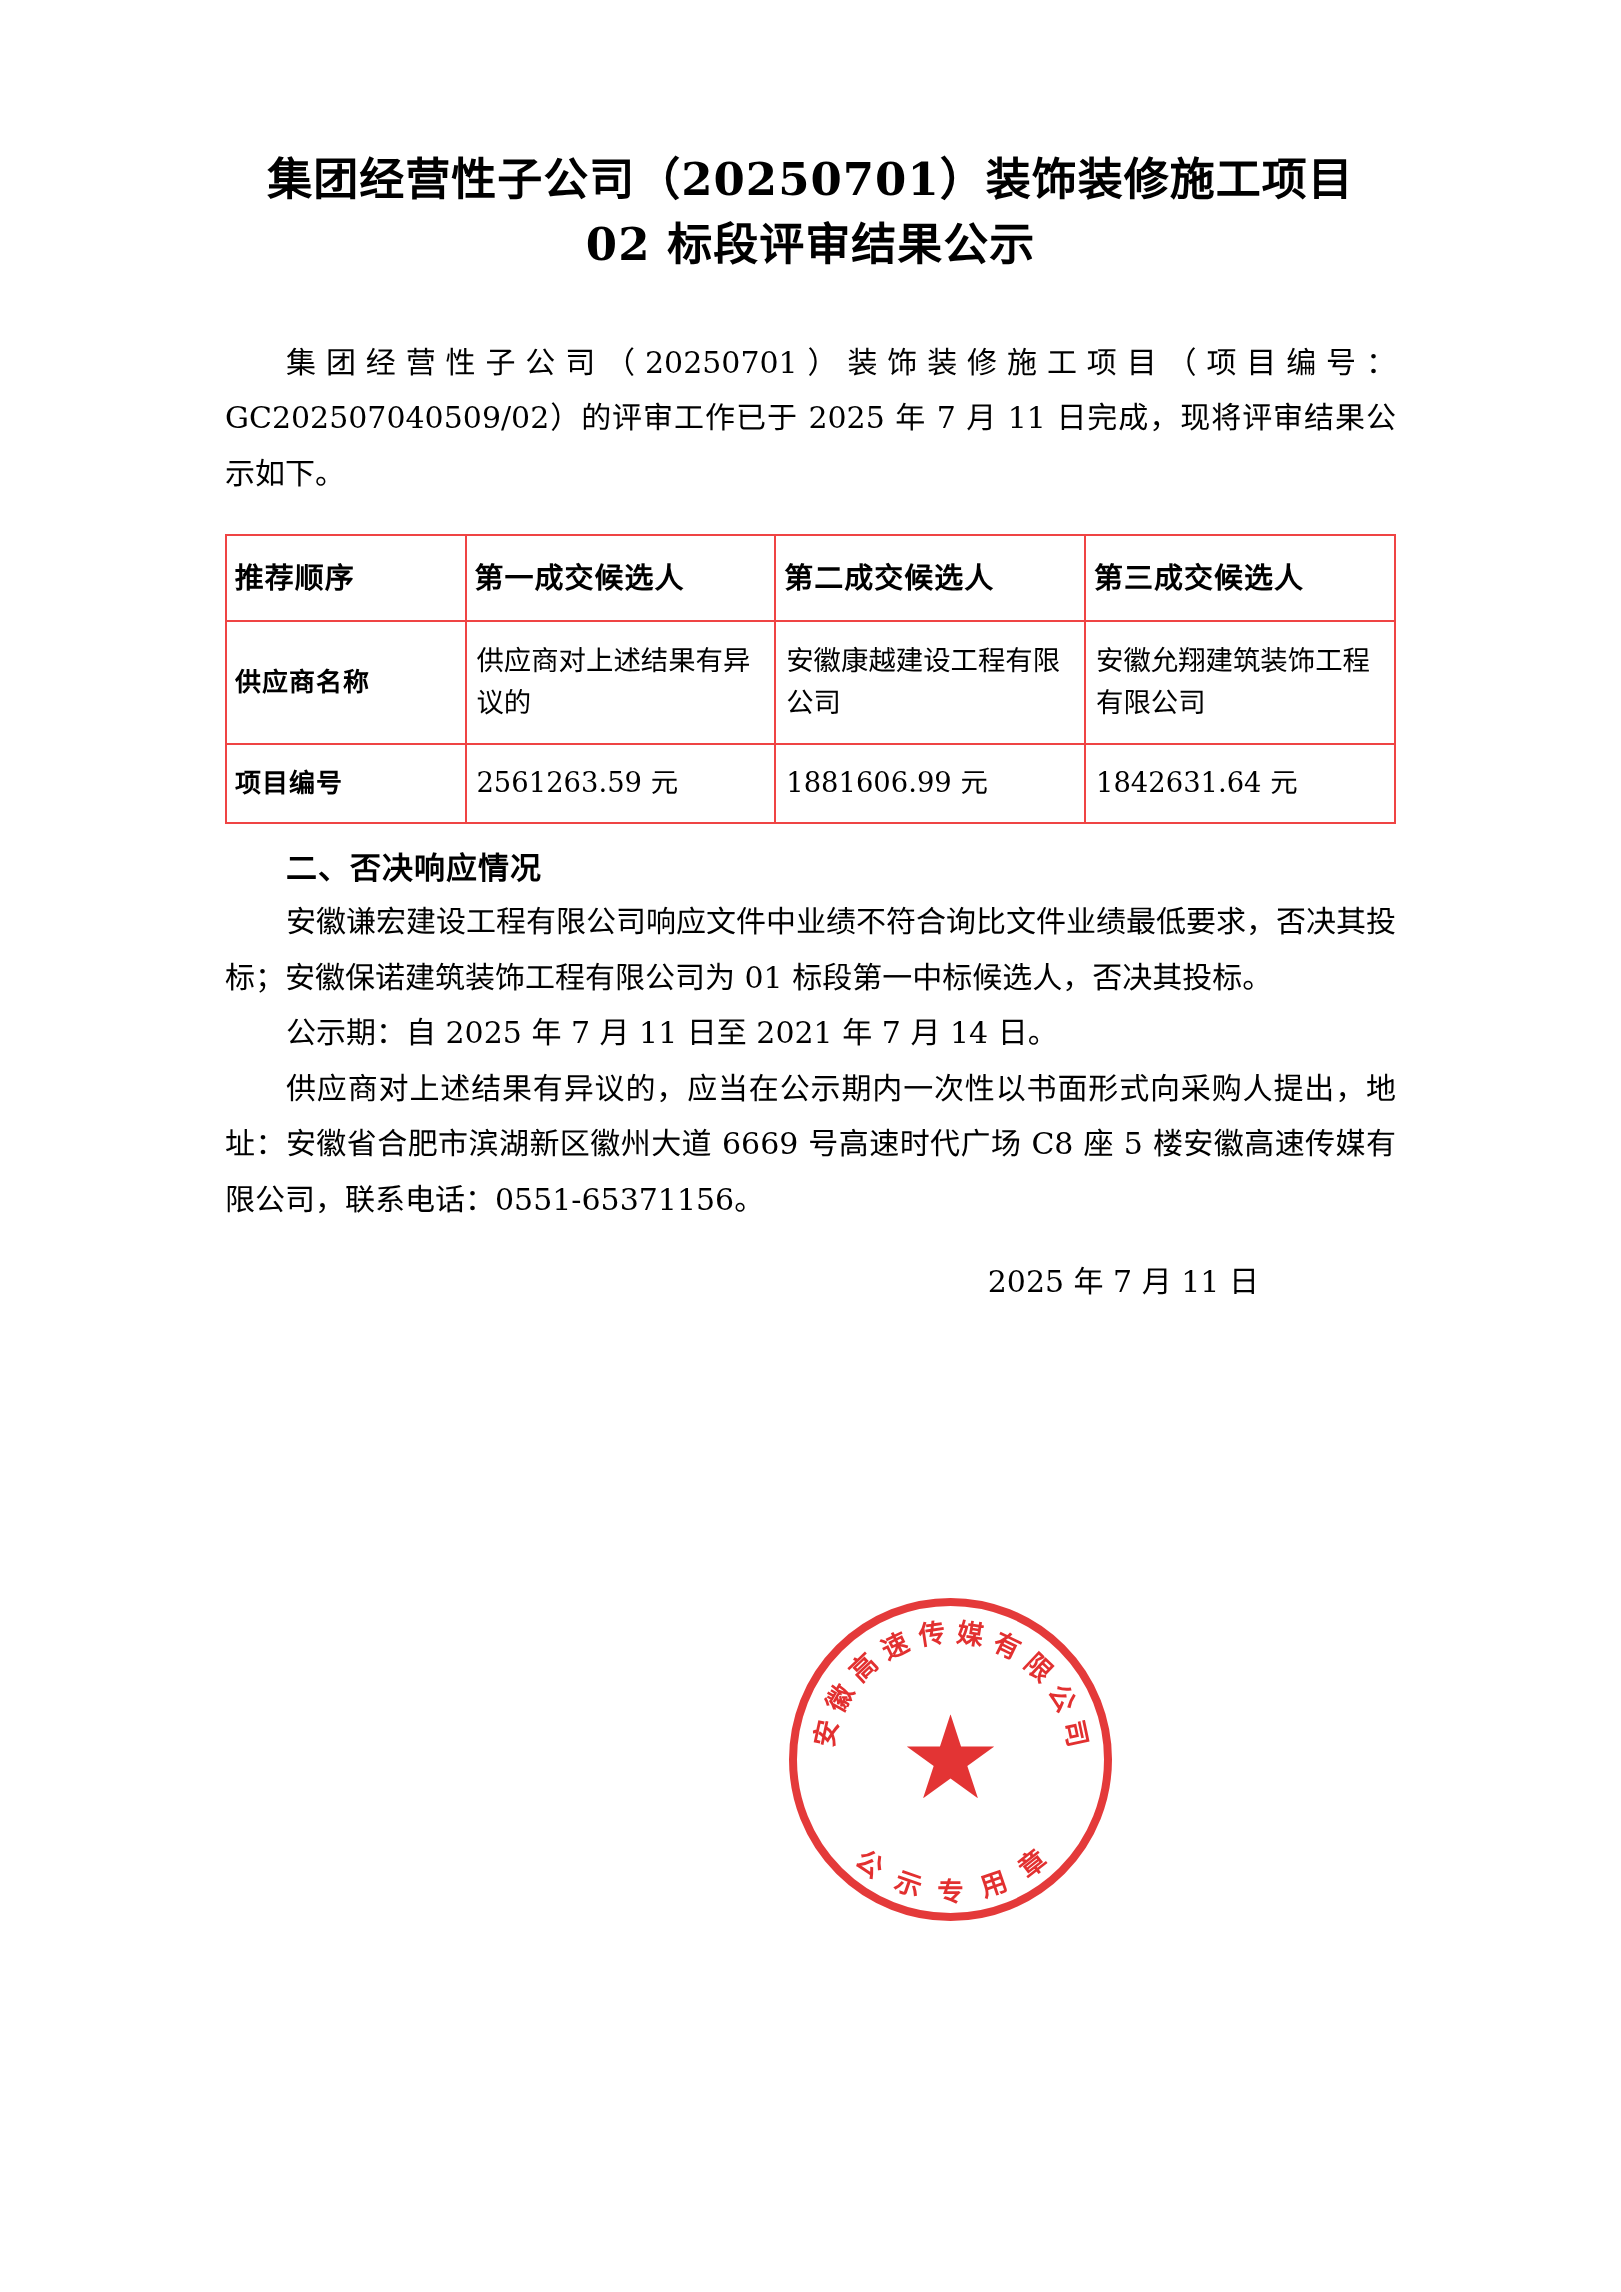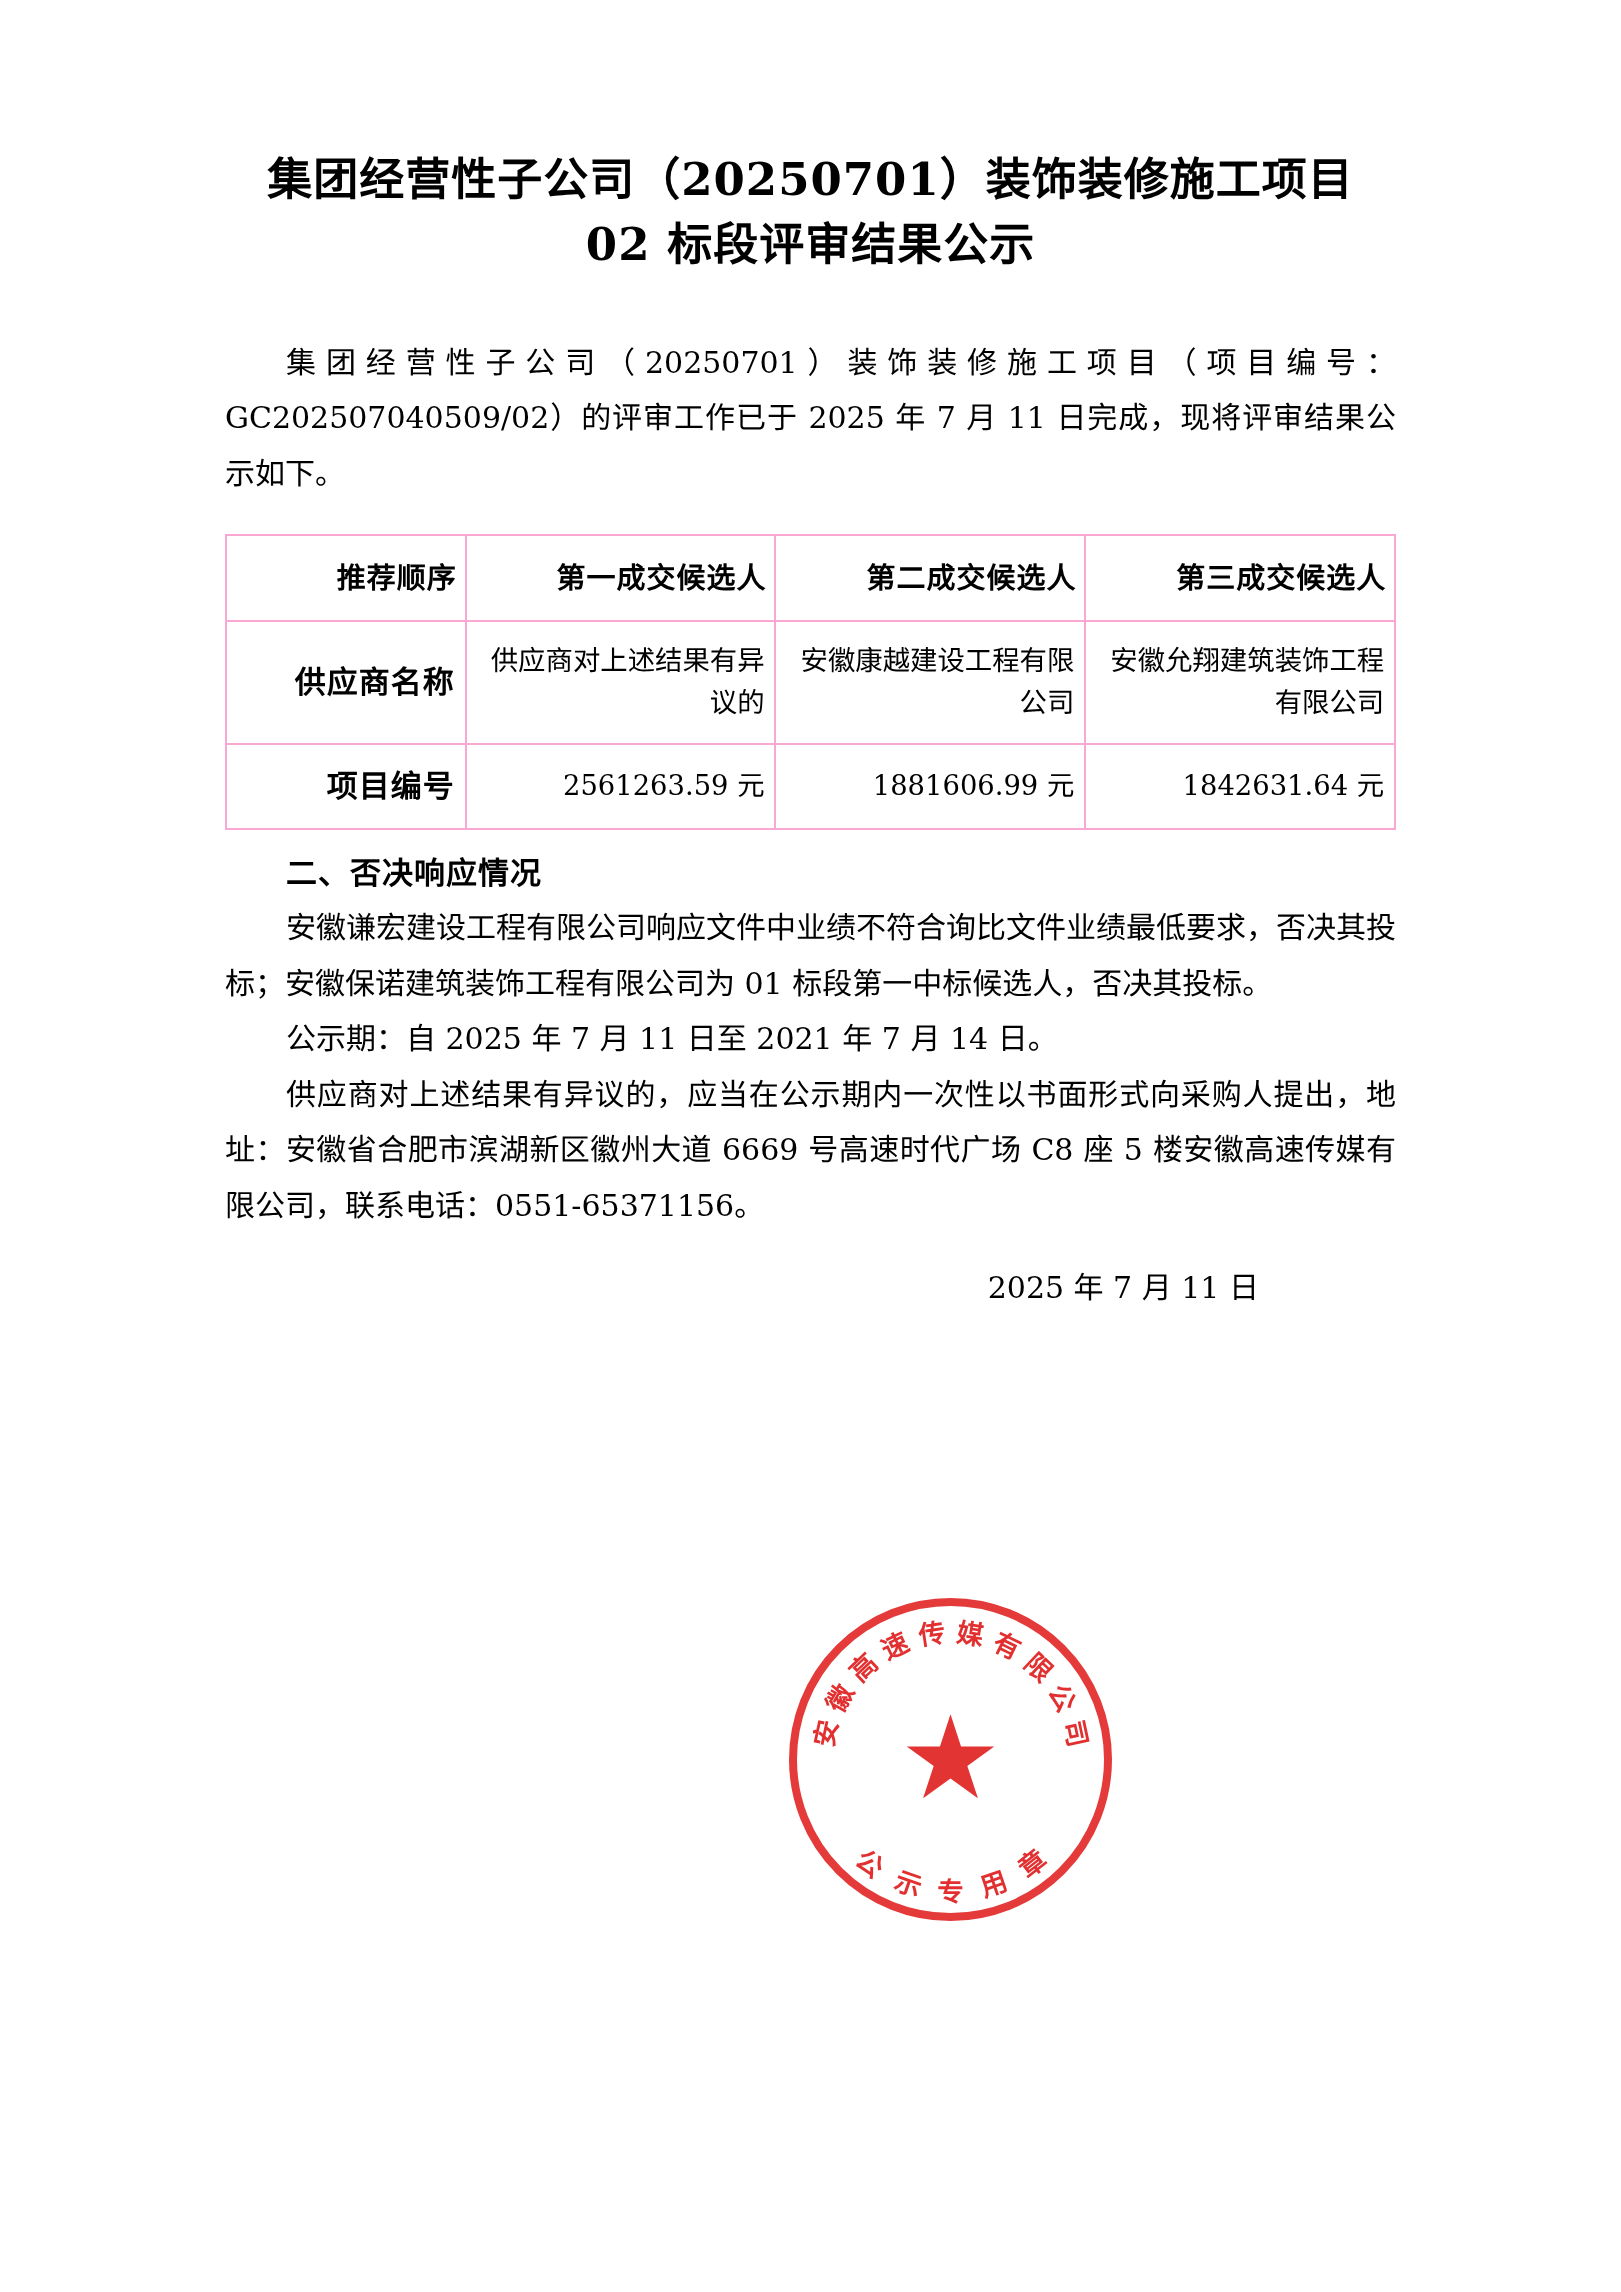--- a/index.html
+++ b/index.html
@@ -54,36 +54,36 @@
     letter-spacing: 1px;
   }
 
   table.result-table {
     border-collapse: collapse;
     width: 100%;
     margin-top: 15.7px;
     table-layout: fixed;
   }
   table.result-table td {
-    border: 2px solid #f9a8d4;
-    text-align: right;
+    border: 2px solid #ef4444;
+    text-align: left;
     vertical-align: middle;
     font-size: 27.4px;
     line-height: 1.55;
     padding: 17.6px 9.8px;
   }
   table.result-table td.head-cell {
     font-weight: bold;
     font-size: 29px;
     padding: 19.6px 7.8px;
     letter-spacing: 1px;
   }
   table.result-table td.row-label {
     font-weight: bold;
-    font-size: 31px;
+    font-size: 26px;
     letter-spacing: 1px;
     padding-left: 8px;
   }
   table.result-table col.c1 { width: 20.5%; }
   table.result-table col.c2 { width: 26.5%; }
   table.result-table col.c3 { width: 26.5%; }
   table.result-table col.c4 { width: 26.5%; }
 
   .price-num {
     font-family: "DejaVu Serif", "Liberation Serif", serif;

